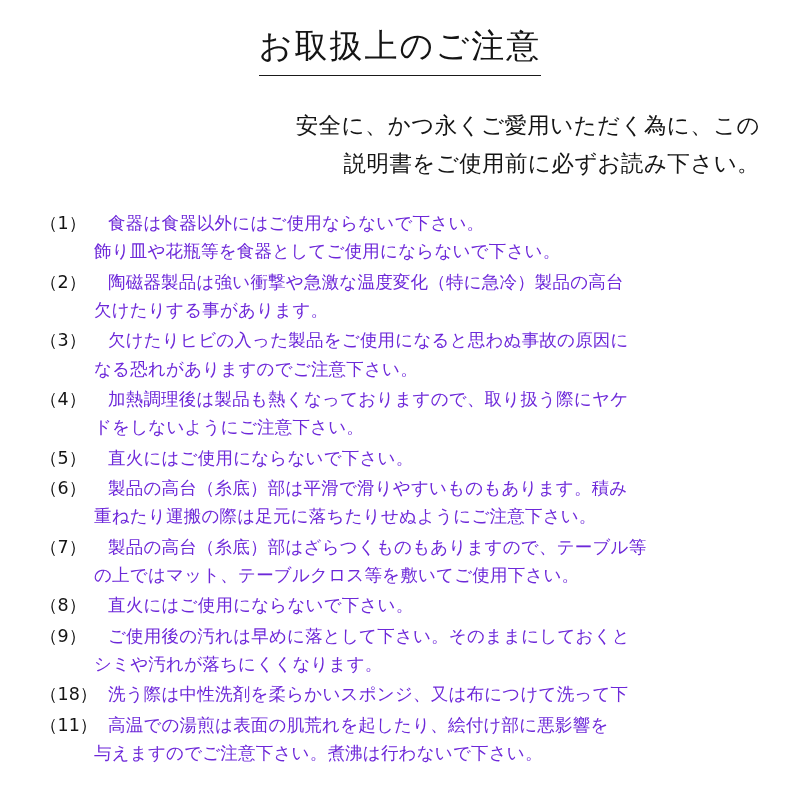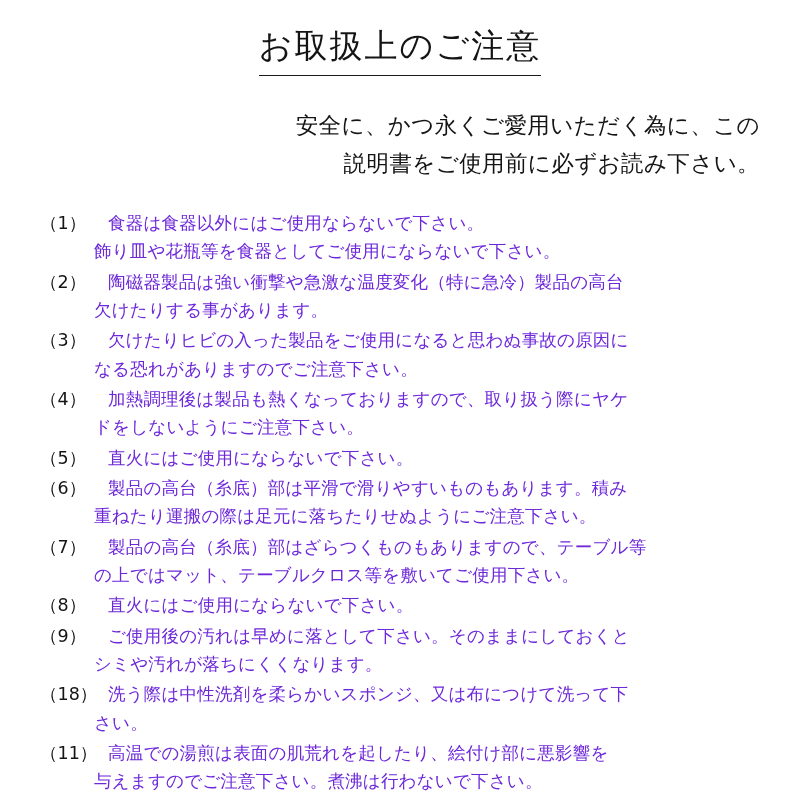--- a/index.html
+++ b/index.html
@@ -164,21 +164,20 @@
       <span class="note-body">
         <span class="note-line">ご使用後の汚れは早めに落として下さい。そのままにしておくと</span>
         <span class="note-line">シミや汚れが落ちにくくなります。</span>
       </span>
     </li>
 
     <li class="note-item">
       <span class="note-num">（18）</span>
       <span class="note-body">
         <span class="note-line">洗う際は中性洗剤を柔らかいスポンジ、又は布につけて洗って下</span>
-        <span class="note-line">さい。</span>
       </span>
     </li>
 
     <li class="note-item">
       <span class="note-num">（11）</span>
       <span class="note-body">
         <span class="note-line">高温での湯煎は表面の肌荒れを起したり、絵付け部に悪影響を</span>
         <span class="note-line">与えますのでご注意下さい。煮沸は行わないで下さい。</span>
       </span>
     </li>

